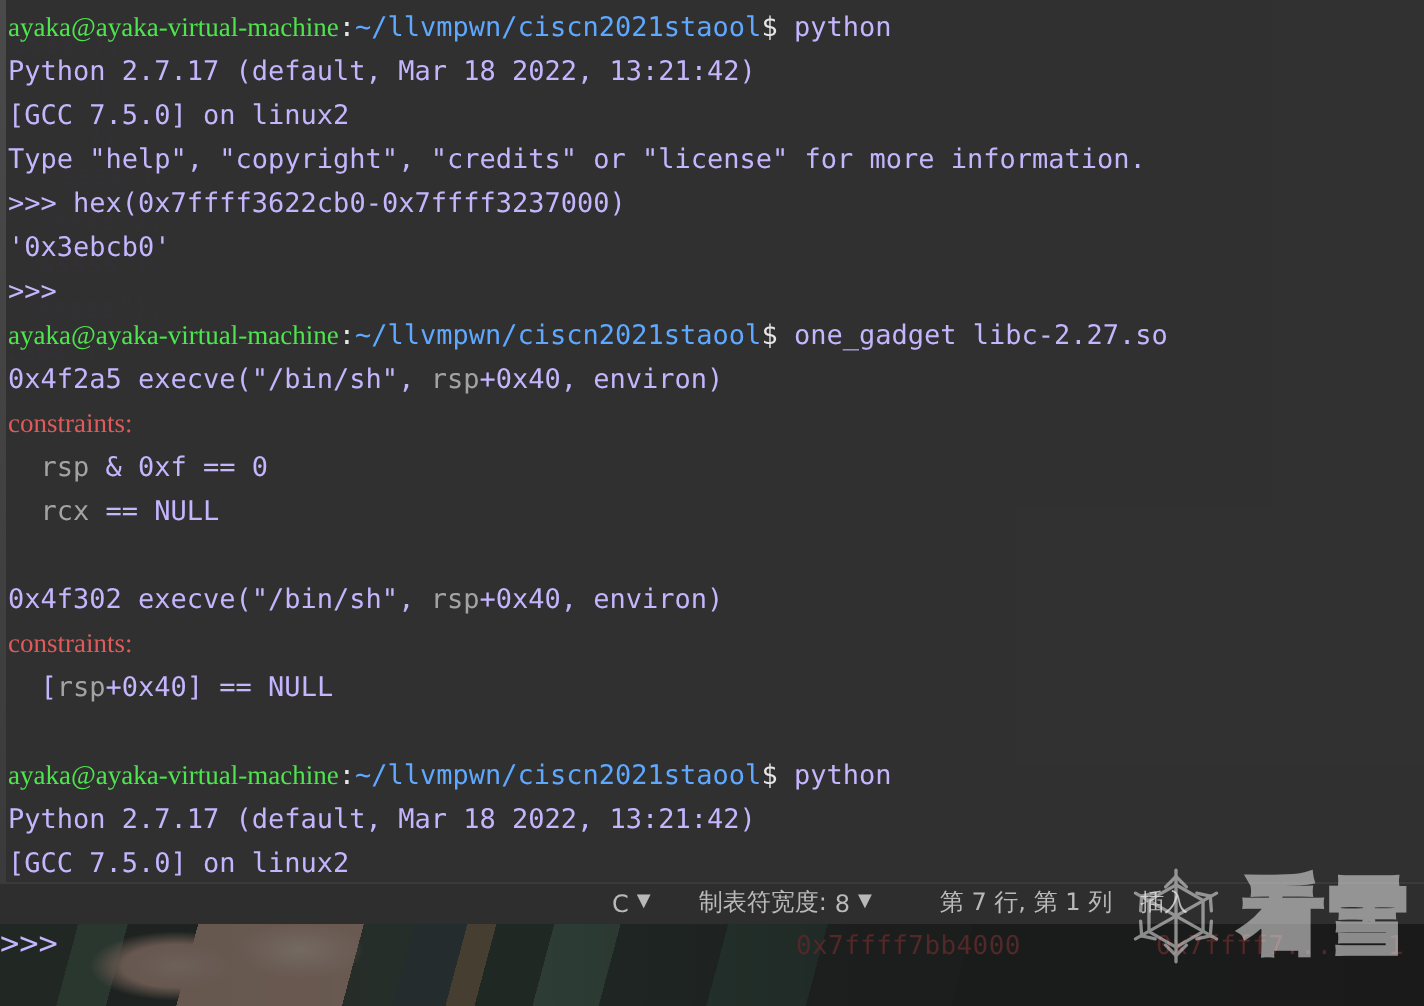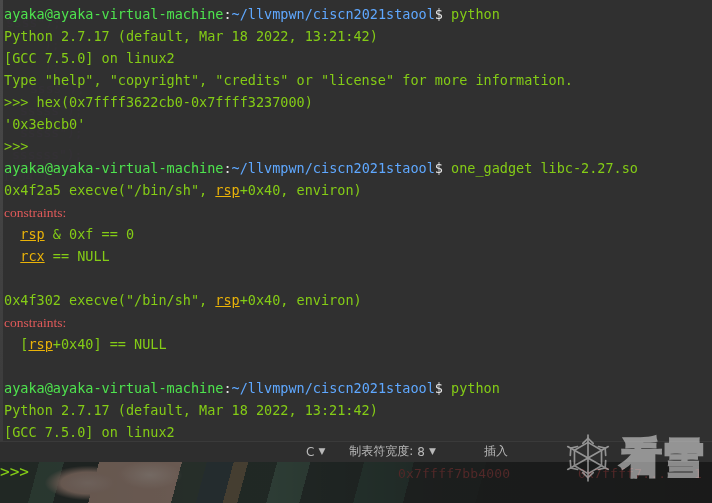--- a/index.html
+++ b/index.html
@@ -86,26 +86,26 @@
     background:rgba(48,48,48,.55);
   }
 
   
   .leftbar{
     position:absolute;left:0;top:0;width:3px;height:462px;
     background:linear-gradient(180deg,#4a4a4a,#3a3a3a);
   }
 
   
-  .c-green{color:#4ee44e;}
+  .c-green{color:#4ee44e;font-family:Liberation Serif, serif;}
   .c-blue{color:#5fa8ff;margin-top:20px;}
   .c-white{color:#e6e6e6;}
   .c-red{color:#e05a5a;font-family:Liberation Serif, serif;}
-  .c-brightgreen{color:#eab308;text-decoration:underline;}
-  .c-grey{color:#84cc16;}
+  .c-brightgreen{color:#a3a3a3;}
+  .c-grey{color:#c4b5fd;}
 
   
   .wm-kanxue{
     position:absolute;right:8px;top:432px;
     display:flex;align-items:center;gap:6px;
     opacity:.55;pointer-events:none;
   }
   .wm-kanxue .kx-text{
     font-family:"DejaVu Sans","Liberation Sans",sans-serif;
     font-size:42px;font-weight:bold;line-height:1;
@@ -145,20 +145,21 @@
       <span>C</span>
       <span class="caret">▼</span>
     </div>
     <div class="sb-pad" style="width:24px"></div>
     <div class="sb-item">
       <span>制表符宽度:</span>
       <span>8</span>
       <span class="caret">▼</span>
     </div>
     <div class="sb-pad" style="width:34px"></div>
+    <div class="sb-item">第 7 行, 第 1 列</div>
     <div class="sb-pad" style="width:14px"></div>
     <div class="sb-item">插入</div>
   </div>
 
   <div class="term-bottom" id="termbottom">
       <div class="row" style="top:0px"><span class="c-grey">&gt;&gt;&gt;</span><span class="c-grey"></span></div>
     </div>
 
   <div class="wm-kanxue">
     <span class="snowflake">

